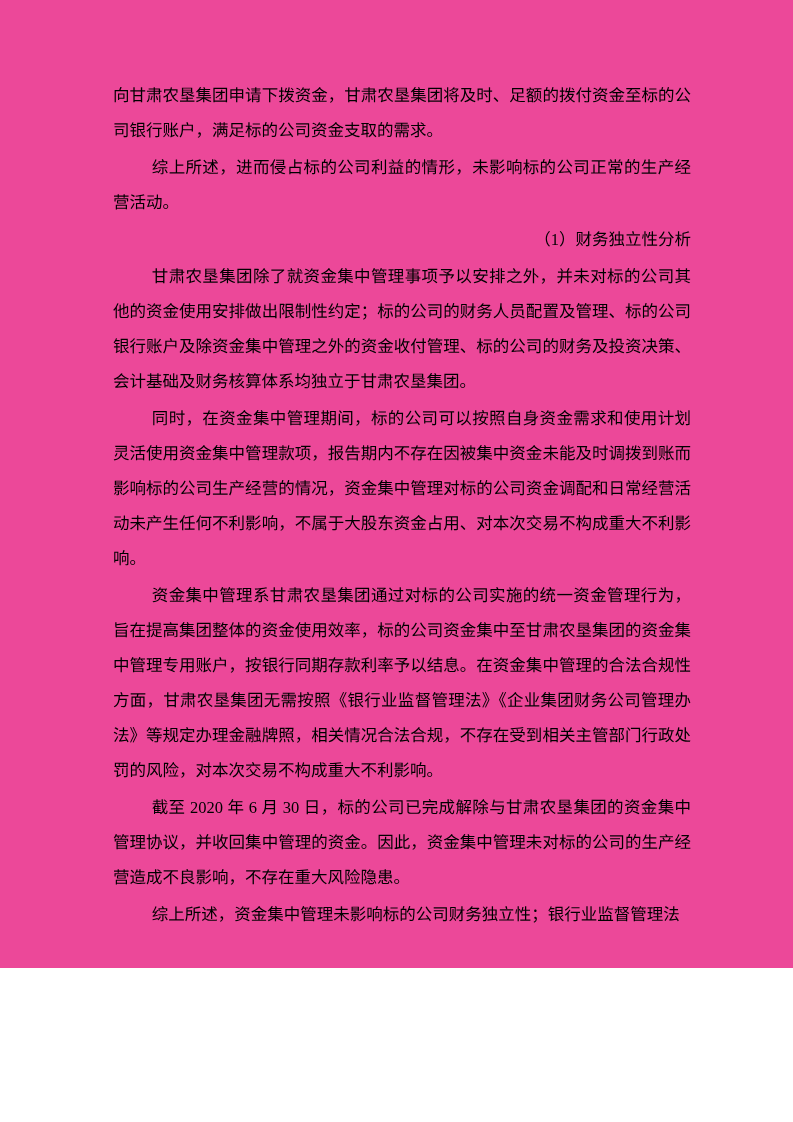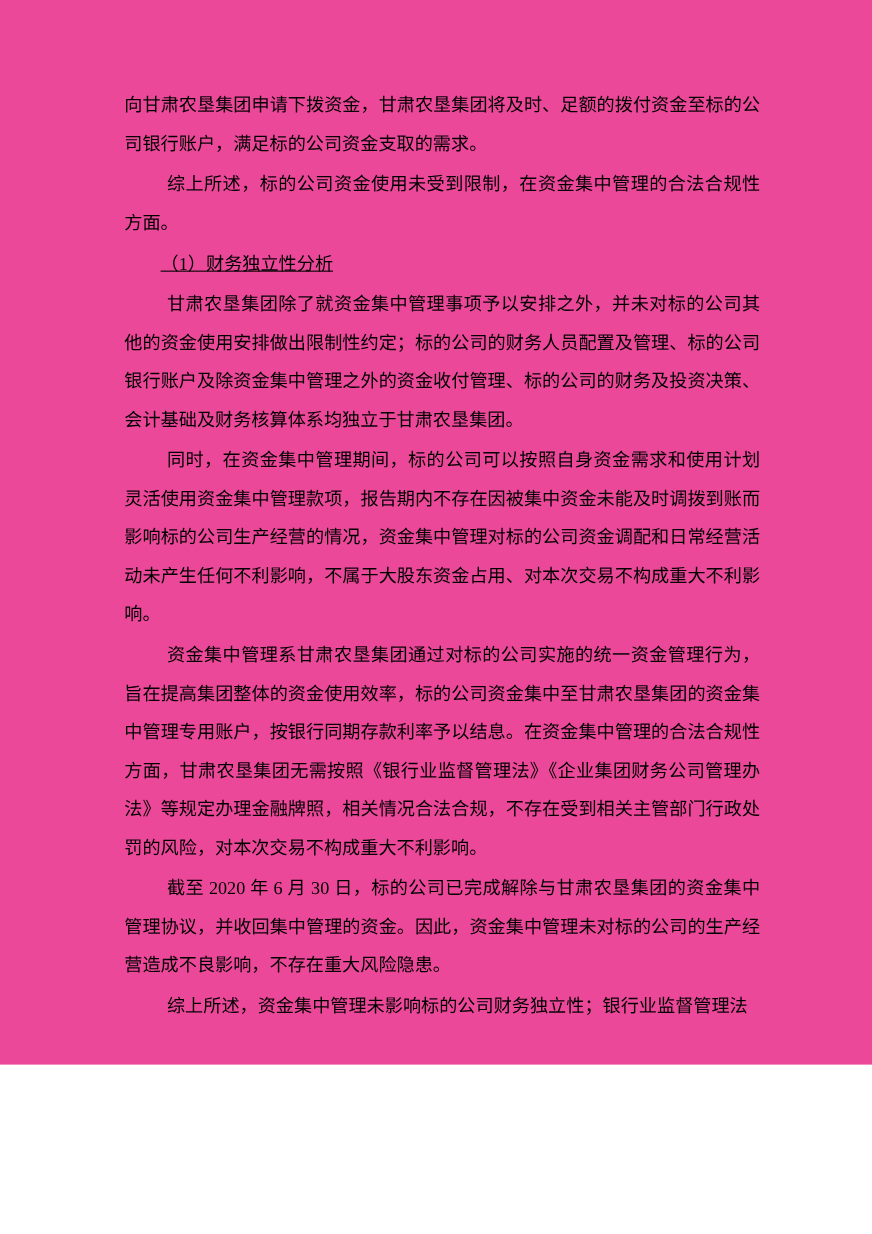--- a/index.html
+++ b/index.html
@@ -41,41 +41,40 @@
   p.heading {
     font-weight: bold;
     text-indent: 2em;
     margin-top: 6px;
     margin-bottom: 4px;
     text-align: left;
   }
   p.sub {
     text-indent: 2em;
     margin-bottom: 2px;
-    text-align: left;
-    text-decoration: underline;
+    text-align: right;
   }
   .footer {
     position: absolute;
     top: 1024px;
     left: 113px;
     width: 559px;
     text-align: left;
     font-size: 13.5px;
     line-height: 18px;
     font-family: Liberation Sans, sans-serif;
   }
 </style>
 </head>
 <body>
 
 <div class="page">
   <div class="content">
     <p class="body noindent">向甘肃农垦集团申请下拨资金，甘肃农垦集团将及时、足额的拨付资金至标的公司银行账户，满足标的公司资金支取的需求。</p>
-    <p class="body">综上所述，标的公司资金使用未受到限制，在资金集中管理的合法合规性方面。</p>
+    <p class="body">综上所述，进而侵占标的公司利益的情形，未影响标的公司正常的生产经营活动。</p>
     <p class="sub">（1）财务独立性分析</p>
     <p class="body">甘肃农垦集团除了就资金集中管理事项予以安排之外，并未对标的公司其他的资金使用安排做出限制性约定；标的公司的财务人员配置及管理、标的公司银行账户及除资金集中管理之外的资金收付管理、标的公司的财务及投资决策、会计基础及财务核算体系均独立于甘肃农垦集团。</p>
     <p class="body">同时，在资金集中管理期间，标的公司可以按照自身资金需求和使用计划灵活使用资金集中管理款项，报告期内不存在因被集中资金未能及时调拨到账而影响标的公司生产经营的情况，资金集中管理对标的公司资金调配和日常经营活动未产生任何不利影响，不属于大股东资金占用、对本次交易不构成重大不利影响。</p>
     <p class="body">资金集中管理系甘肃农垦集团通过对标的公司实施的统一资金管理行为，旨在提高集团整体的资金使用效率，标的公司资金集中至甘肃农垦集团的资金集中管理专用账户，按银行同期存款利率予以结息。在资金集中管理的合法合规性方面，甘肃农垦集团无需按照《银行业监督管理法》《企业集团财务公司管理办法》等规定办理金融牌照，相关情况合法合规，不存在受到相关主管部门行政处罚的风险，对本次交易不构成重大不利影响。</p>
     <p class="body">截至 2020 年 6 月 30 日，标的公司已完成解除与甘肃农垦集团的资金集中管理协议，并收回集中管理的资金。因此，资金集中管理未对标的公司的生产经营造成不良影响，不存在重大风险隐患。</p>
     <p class="body">综上所述，资金集中管理未影响标的公司财务独立性；银行业监督管理法</p>
   </div>
   <div class="footer">12</div>
 </div>
 

